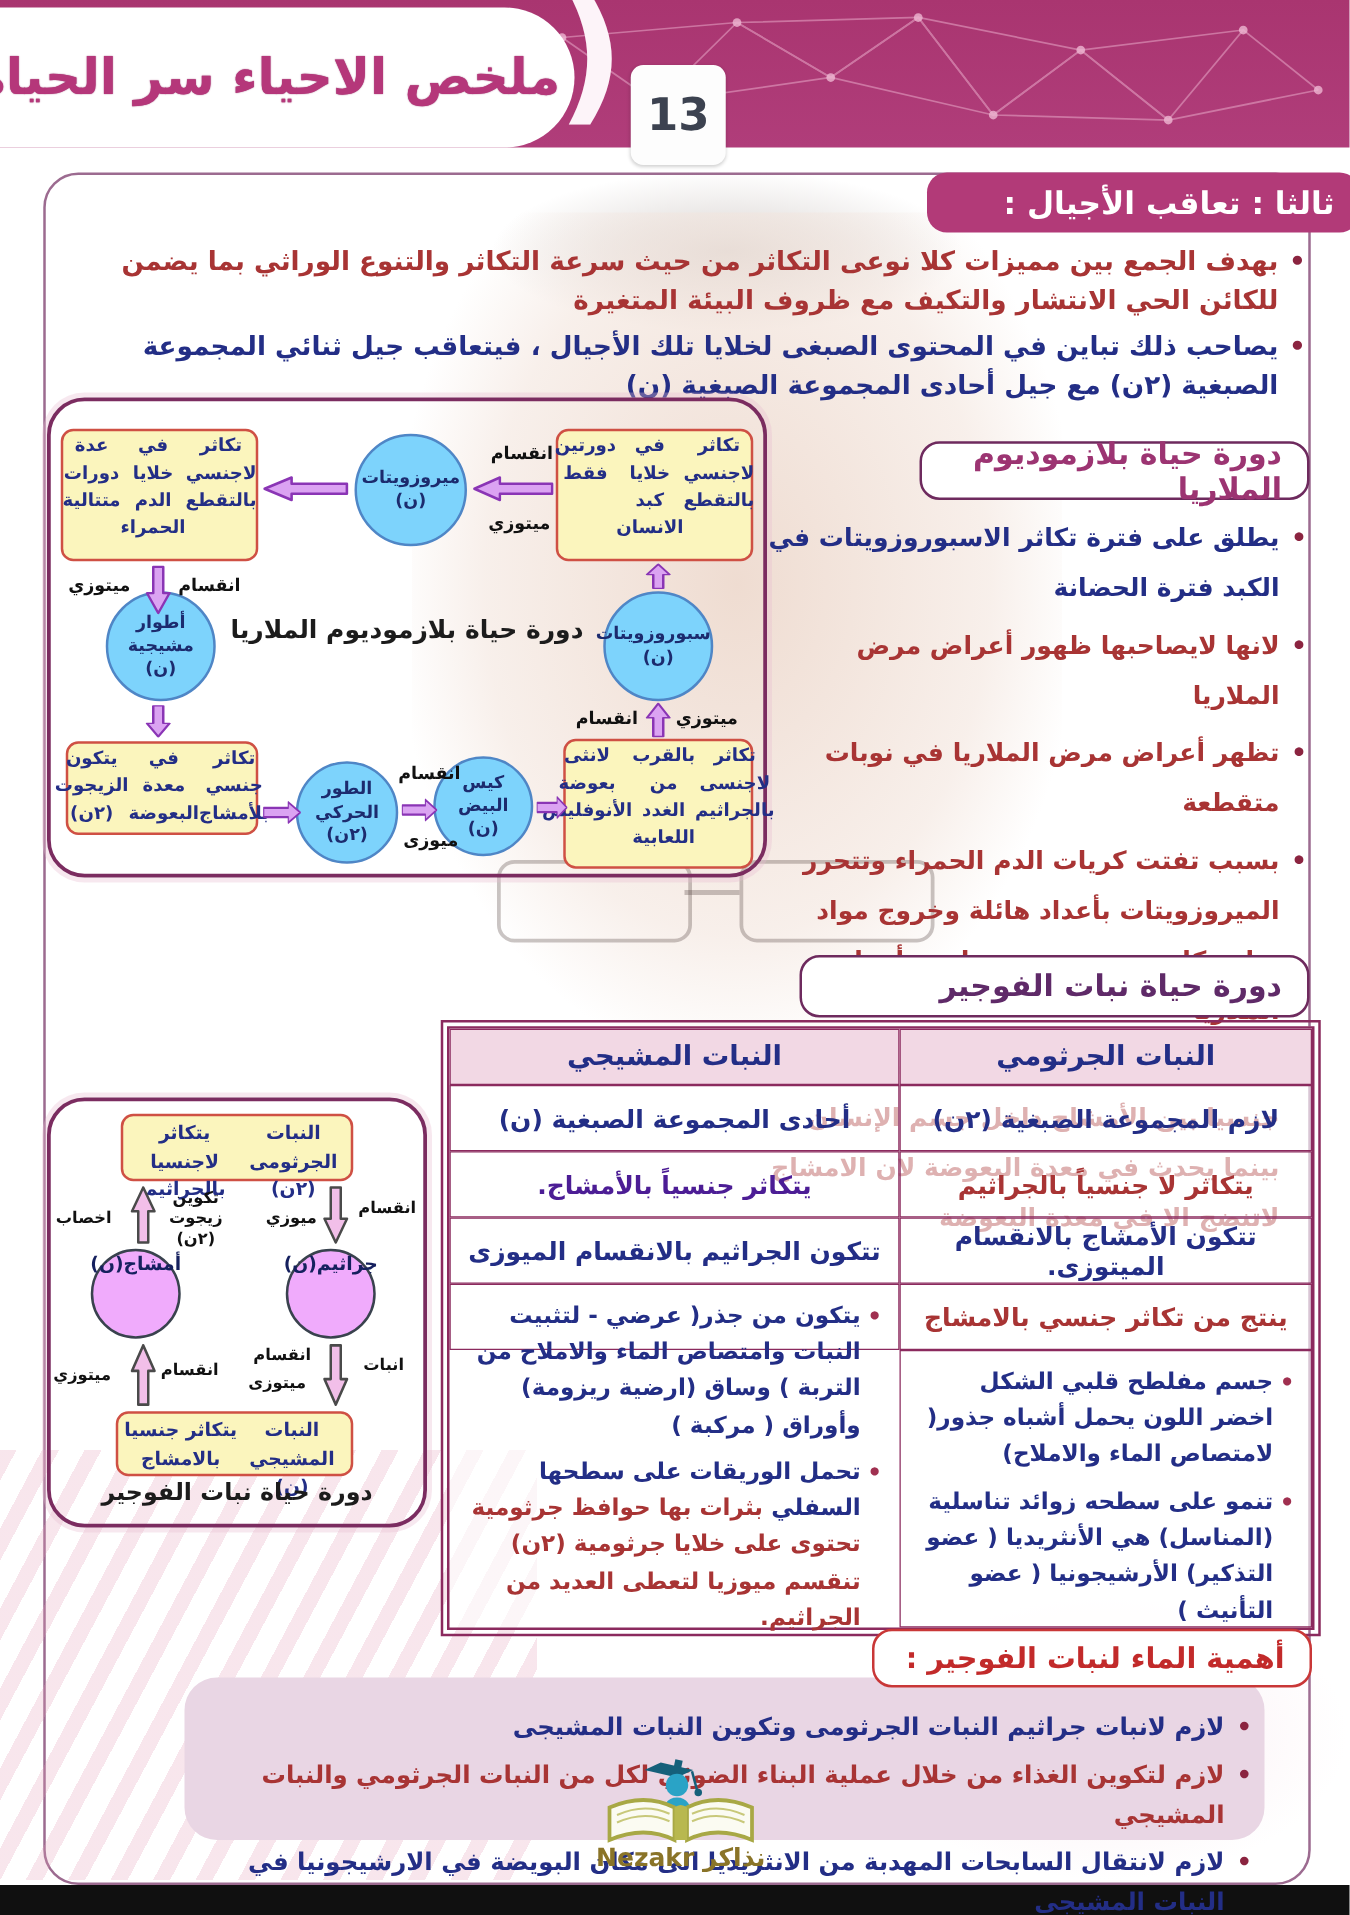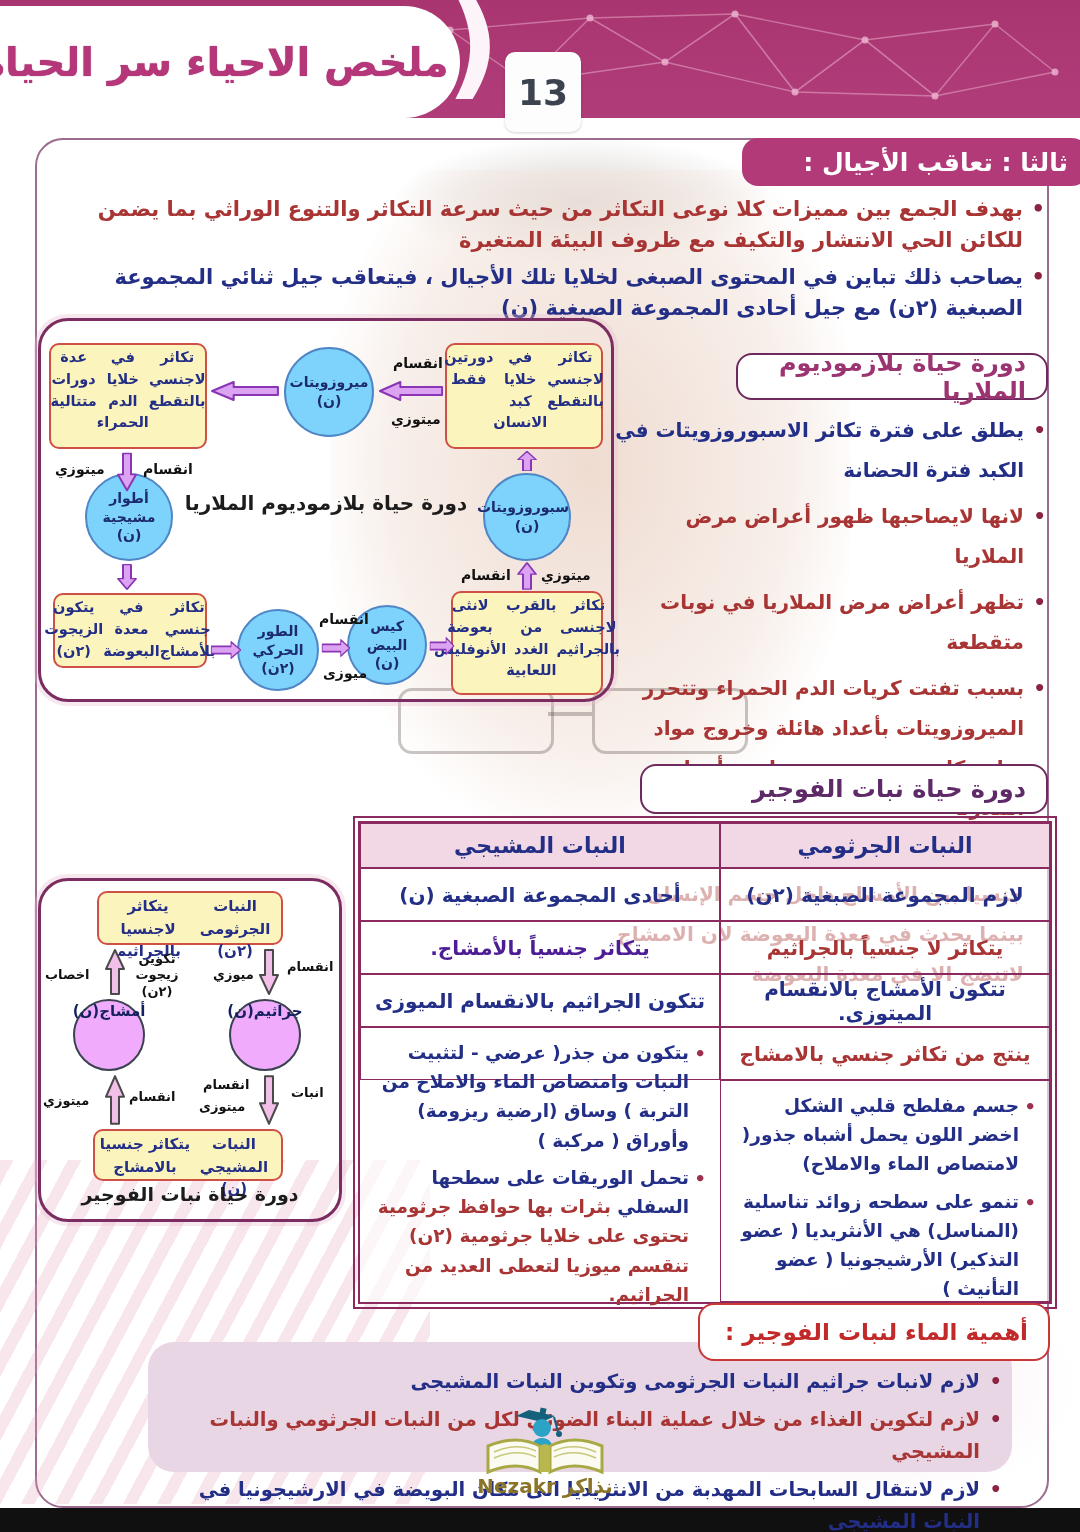--- a/index.html
+++ b/index.html
@@ -340,21 +340,21 @@
     <span class="dlabel small" style="left:250px;top:204px;">انبات</span>
     <span class="dlabel small" style="left:162px;top:196px;">انقسام</span>
     <span class="dlabel small" style="left:158px;top:218px;">ميتوزى</span>
     <span class="dlabel small" style="left:88px;top:208px;">انقسام</span>
     <span class="dlabel small" style="left:2px;top:212px;">ميتوزي</span>
 
     <div class="dcenter" style="left:0;top:302px;width:298px;font-size:19px;">دورة حياة نبات الفوجير</div>
   </div>
 
   <div class="water-box"></div>
-  <div class="outline-heading red" style="left:698px;top:1303px;width:352px;height:58px;box-sizing:border-box;">
+  <div class="outline-heading red" style="left:698px;top:1303px;width:352px;height:47px;box-sizing:border-box;">
     <span>أهمية الماء لنبات الفوجير :</span>
   </div>
   <ul class="blist water-bullets">
     <li><span style="color: rgb(35, 46, 134);">لازم لانبات جراثيم النبات الجرثومى وتكوين النبات المشيجى</span></li>
     <li><span style="color: rgb(168, 52, 52);">لازم لتكوين الغذاء من خلال عملية البناء الضوئي لكل من النبات الجرثومي والنبات المشيجي</span></li>
     <li><span style="color: rgb(35, 46, 134);">لازم لانتقال السابحات المهدبة من الانثريديا الى مكان البويضة في الارشيجونيا في النبات المشيجى</span></li>
   </ul>
 
   <svg style="position:absolute;left:478px;top:1398px;z-index:5;" width="134" height="80" viewBox="0 0 134 80">
     <polygon points="64,24 38,18 51,12 77,18" fill="#15607a"></polygon>

